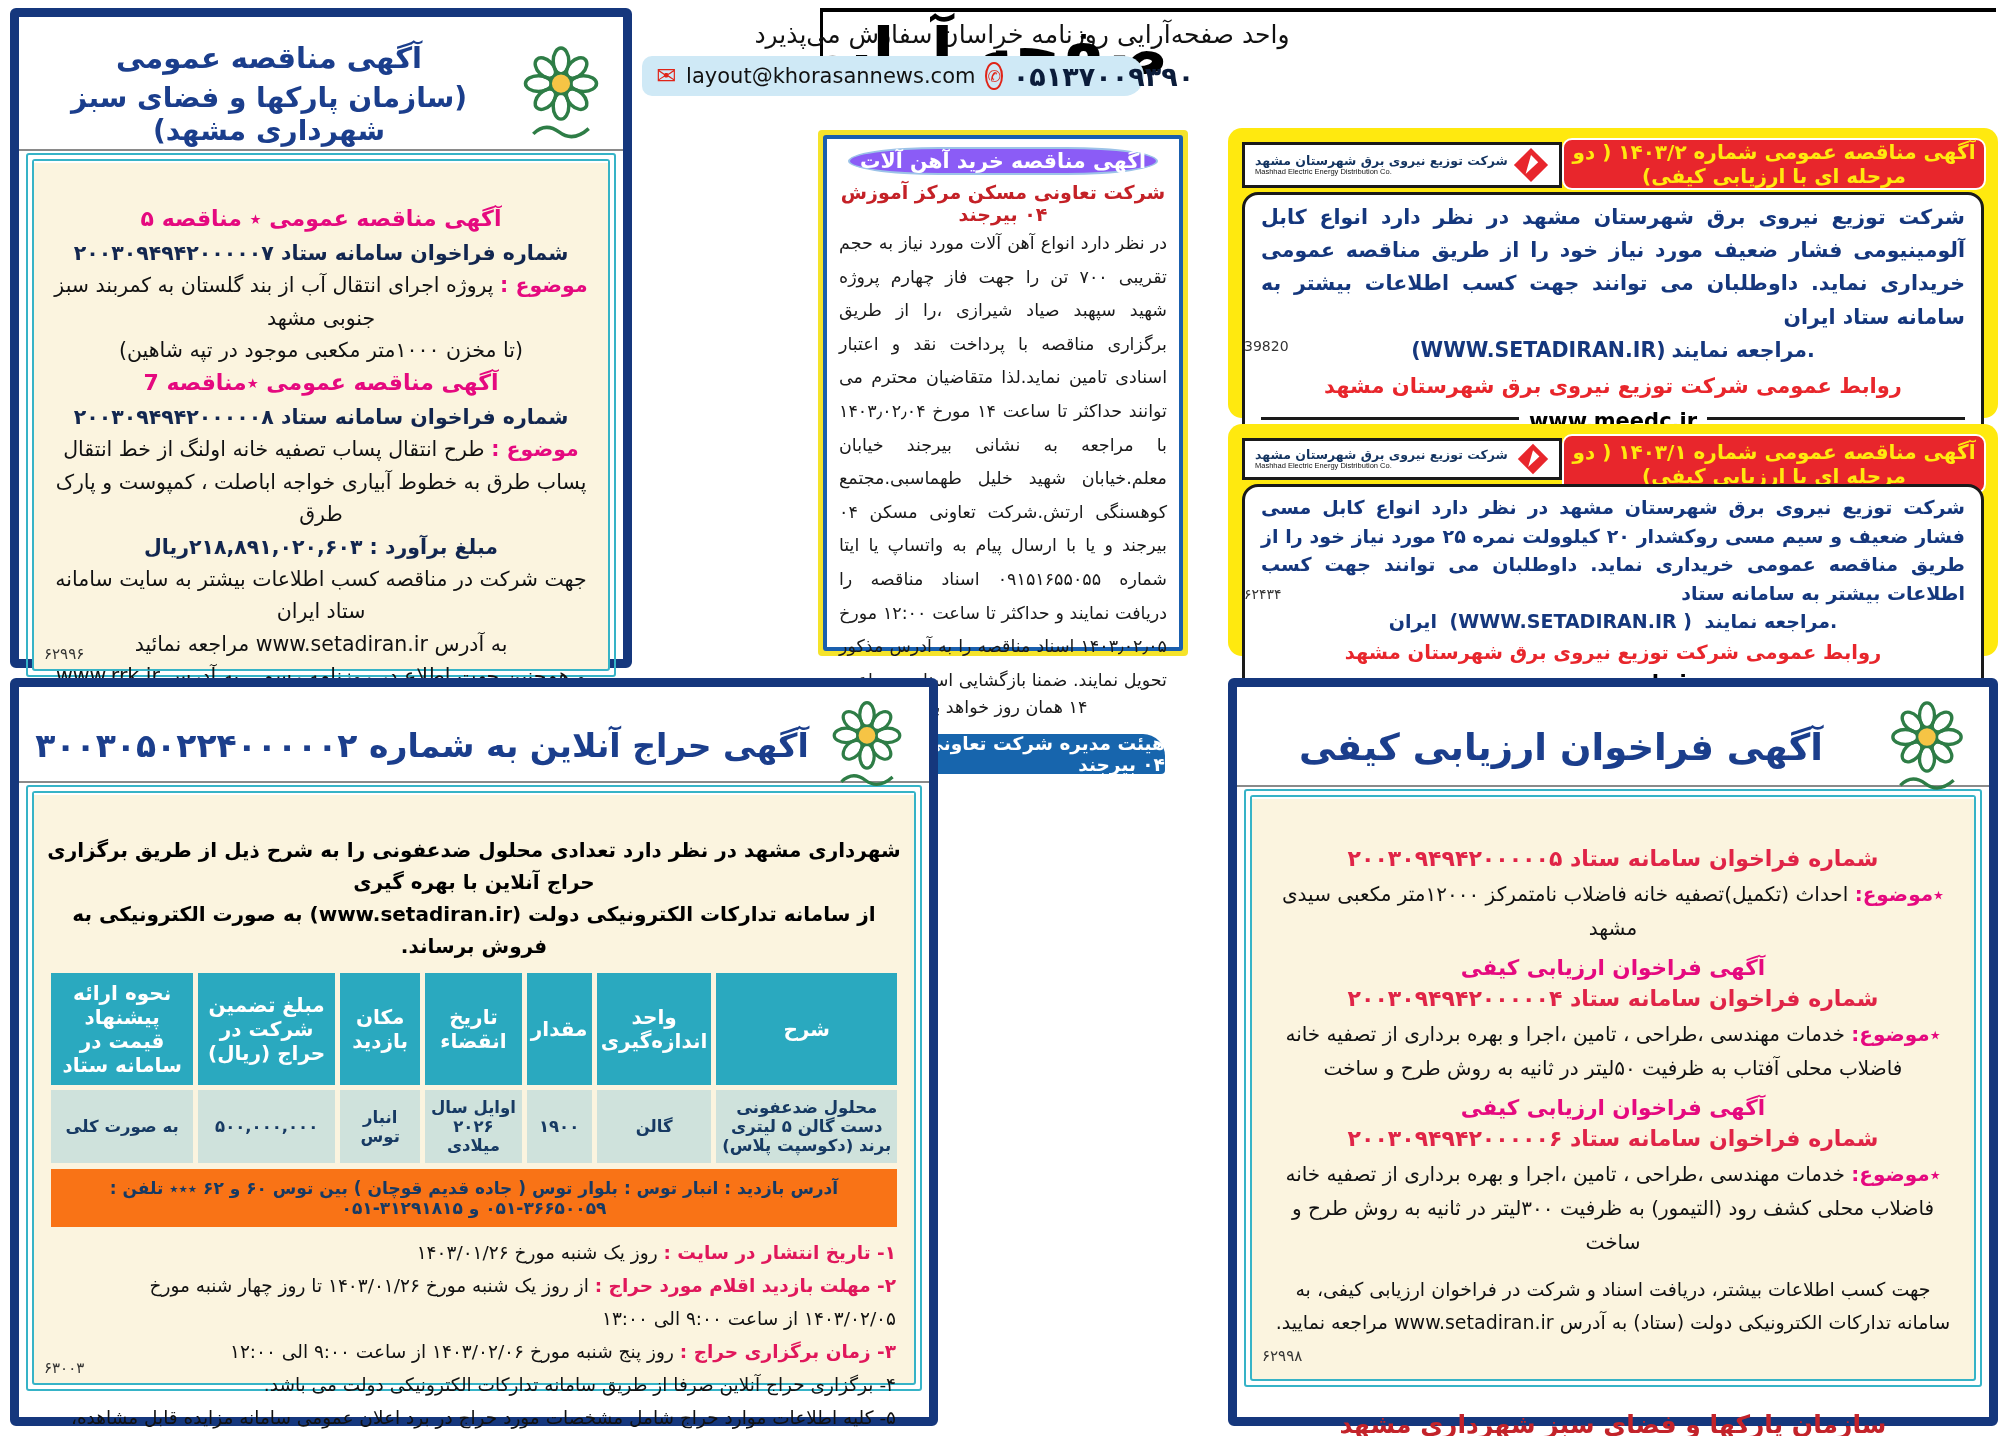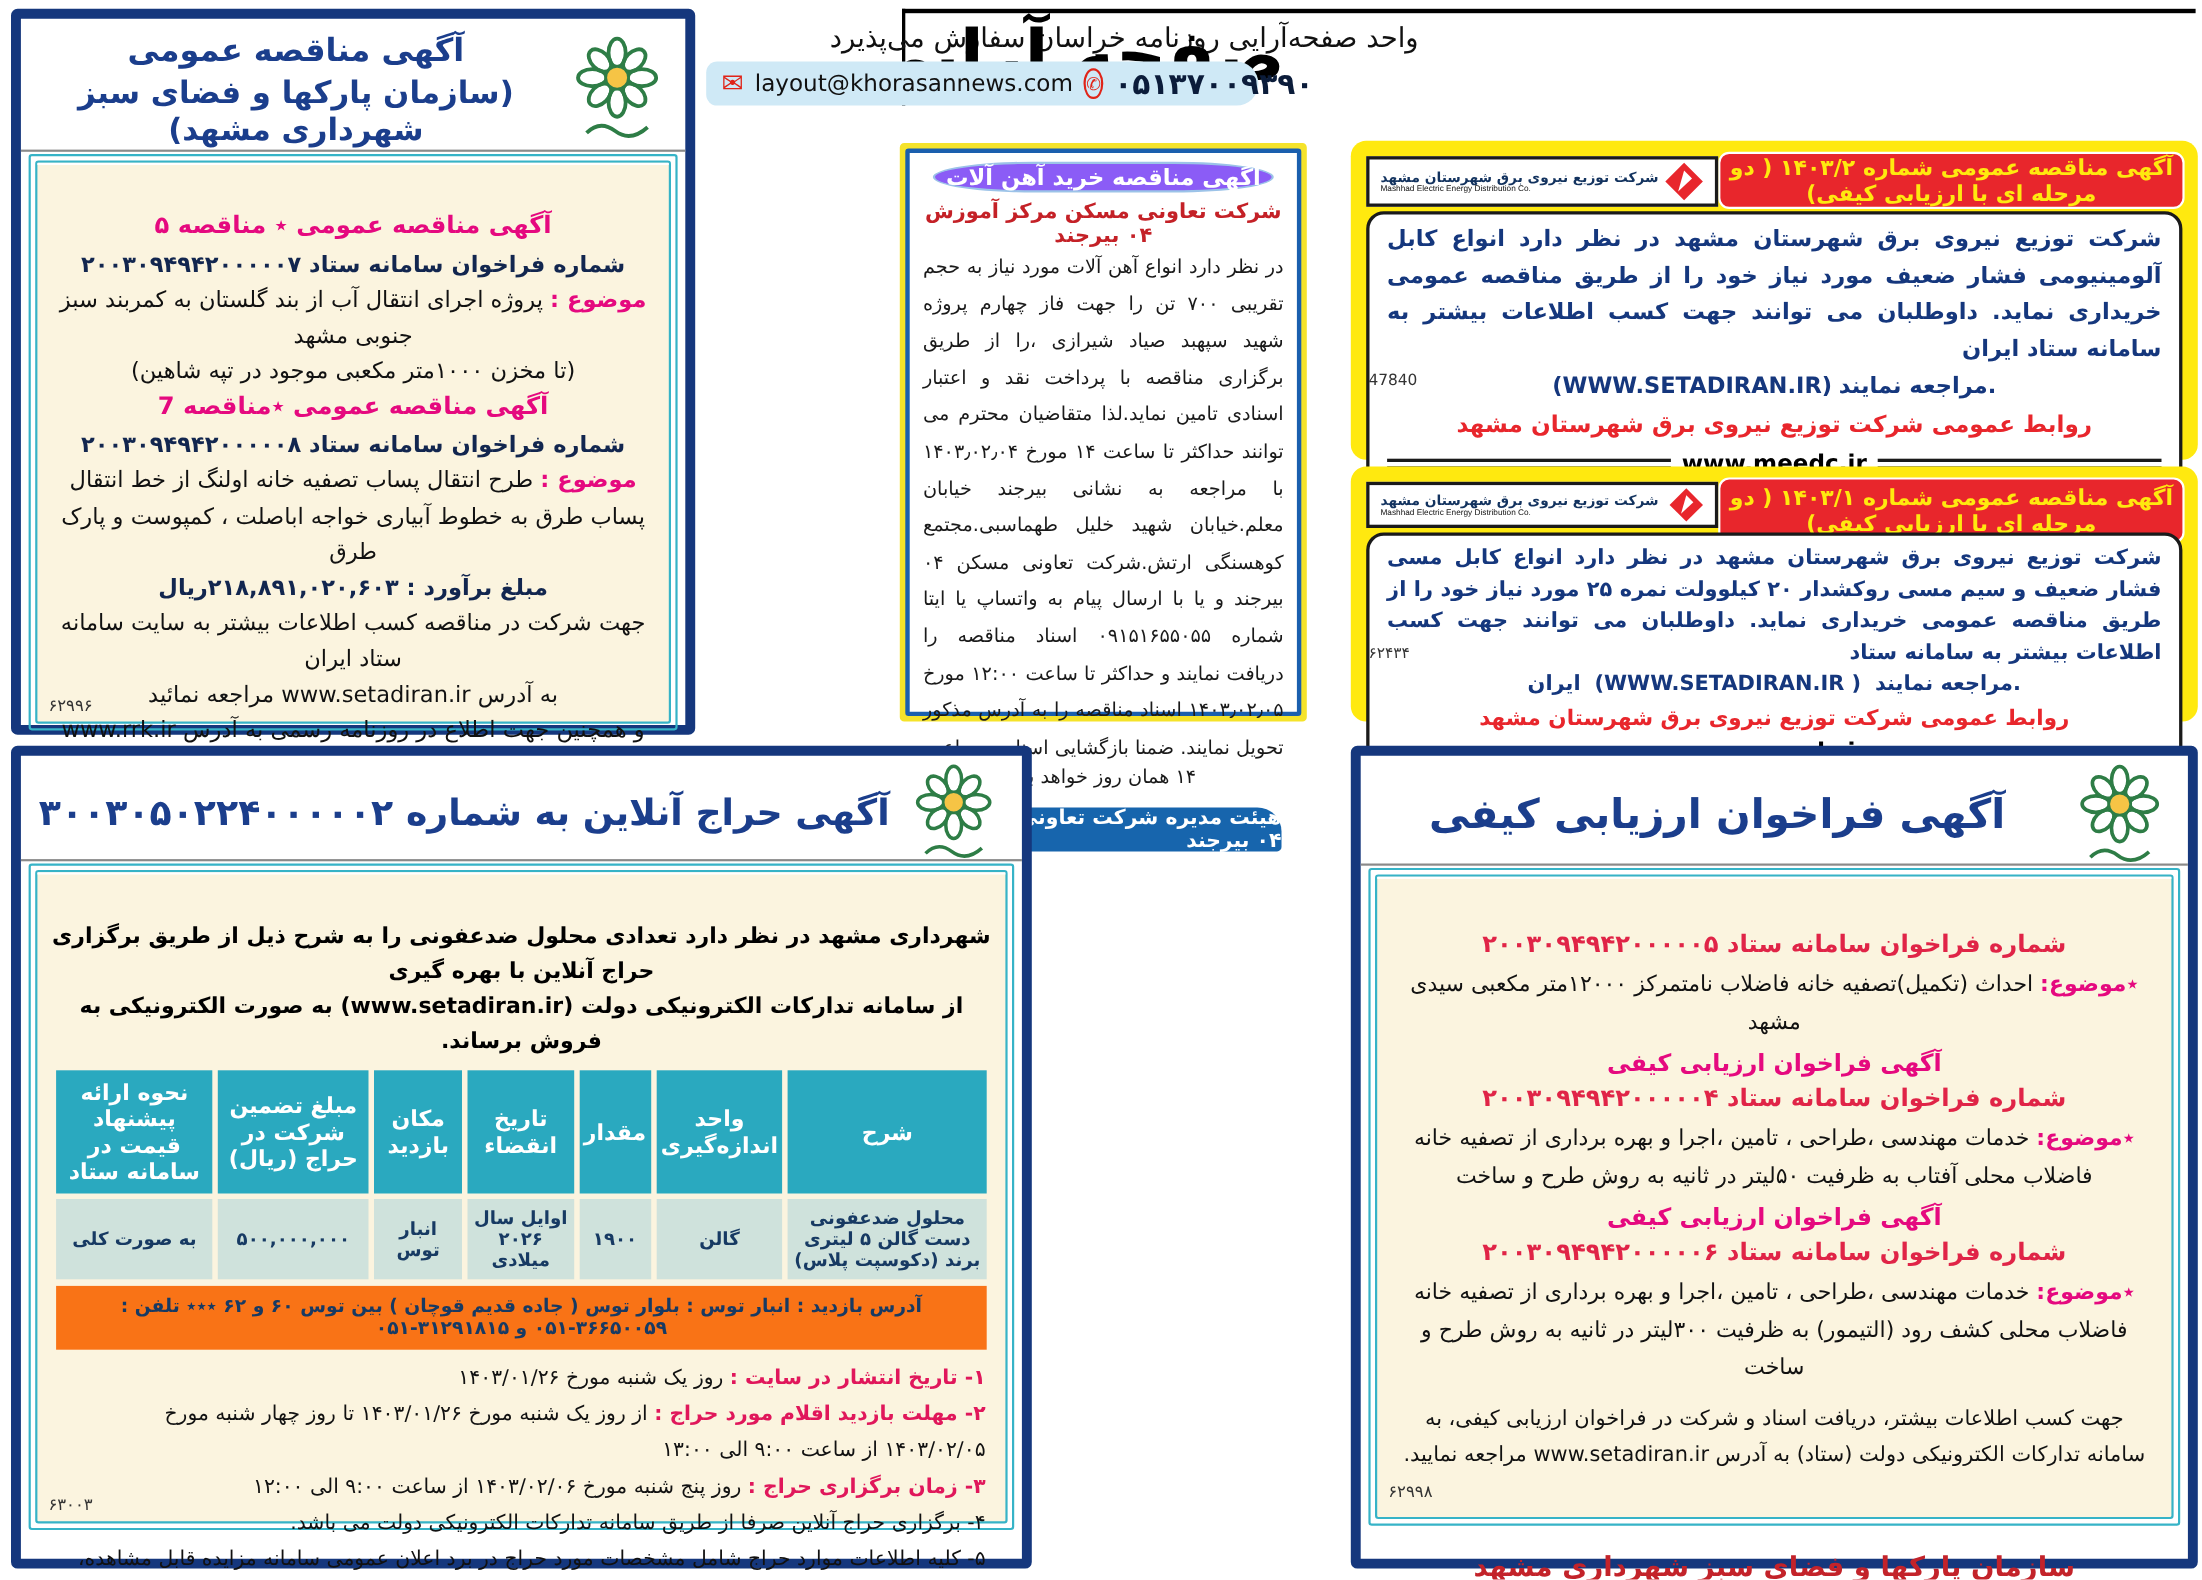--- a/index.html
+++ b/index.html
@@ -1,21 +1,21 @@
 <!DOCTYPE html>
 <html lang="fa" dir="rtl"><head>
 <meta charset="utf-8">
 <style>
   * { box-sizing: border-box; margin: 0; padding: 0; }
   html,body { width:2002px; height:1436px; background:#fff; font-family:"DejaVu Sans", sans-serif; }
   .page { position:relative; width:2002px; height:1436px; overflow:hidden; direction:rtl; }
 
   
   .navy-frame { position:absolute; border:9px solid #15377d; border-radius:6px; background:#fff; }
-  .ad-head { display:flex; align-items:center; padding:11px 10px 2px; }
+  .ad-head { display:flex; align-items:center; padding:24px 10px 2px; }
   .ad-head .logo-wrap { flex:0 0 104px; display:flex; justify-content:center; }
   .ad-head .titles { flex:1; text-align:center; color:#1b3e8c; font-weight:bold; }
   .fancy { margin:2px 7px 7px; border:2px solid #36b3c7; padding:4px; border-radius:3px; }
   .fancy-in { border:2px solid #36b3c7; background:#fbf4df; border-radius:3px; height:100%;
               display:flex; flex-direction:column; position:relative;gap:31px; }
   .rope { height:10px; background:linear-gradient(90deg,#7fd4e2,#2aa9bf 30%,#7fd4e2 60%,#2aa9bf); border-bottom:2px solid #fff; }
   .tealbar { height:17px; background:linear-gradient(#56c6d8,#1f9fb4);
              clip-path:polygon(0 50%,3.5% 0,96.5% 0,100% 50%,96.5% 100%,3.5% 100%); margin:4px 14px; }
   .code-tag { position:absolute; left:10px; bottom:6px; font-size:15px; color:#333; }
   .muni-logo svg { display:block; }
@@ -208,21 +208,21 @@
     <div class="elec-body">
       <div class="jtext">شرکت توزیع نیروی برق شهرستان مشهد در نظر دارد انواع کابل آلومینیومی فشار ضعیف مورد نیاز خود را از طریق مناقصه عمومی خریداری نماید. داوطلبان می توانند جهت کسب اطلاعات بیشتر به سامانه ستاد ایران</div>
       <div class="setad-line">
         <span>(WWW.SETADIRAN.IR)</span><span>مراجعه نمایند.</span>
       </div>
       <div class="elec-pr">روابط عمومی شرکت توزیع نیروی برق شهرستان مشهد</div>
       <div class="elec-site">
           <span>www.meedc.ir</span>
         </div>
     </div>
-    <div class="elec-code">47840</div>
+    <div class="elec-code">39820</div>
   </div>
 
   <div id="elec2" class="elec-ad">
     <div class="elec-top" style="height:58px;">
       <div class="elec-banner" style="height:60px;">آگهی مناقصه عمومی شماره ۱۴۰۳/۱ ( دو مرحله ای با ارزیابی کیفی)</div>
       <div class="elec-logo" style="height:42px;">
         <span class="txt">
           <span class="fa">شرکت توزیع نیروی برق شهرستان مشهد</span>
           <span class="en">Mashhad Electric Energy Distribution Co.</span>
         </span>

